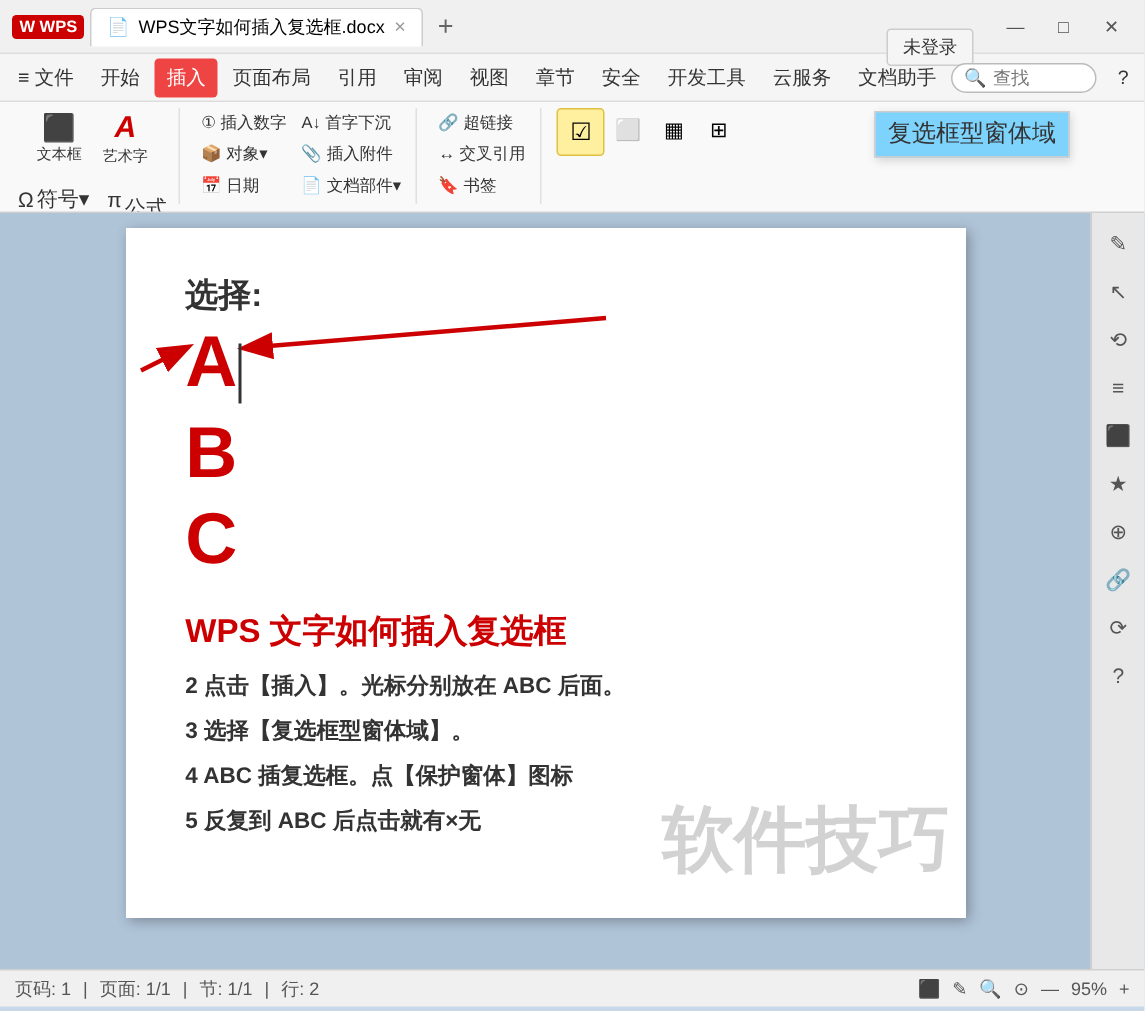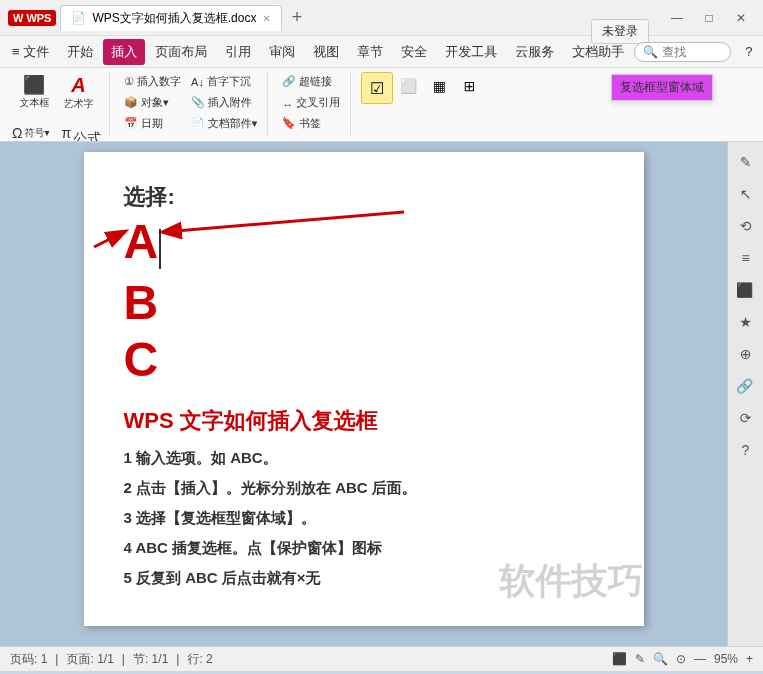--- a/index.html
+++ b/index.html
@@ -105,21 +105,21 @@
       gap: 2px;
     }
     .menu-item {
       padding: 4px 8px;
       cursor: pointer;
       border-radius: 3px;
       color: #333;
       white-space: nowrap;
     }
     .menu-item.active {
-      background: #be185d;
+      background: #ef4444;
       color: white;
     }
     .menu-search {
       margin-left: auto;
       display: flex;
       align-items: center;
       gap: 6px;
     }
     .search-box {
       display: flex;
@@ -221,25 +221,25 @@
       border-radius: 3px;
       cursor: pointer;
       font-size: 14px;
     }
 
     
     .tooltip-popup {
       position: absolute;
       top: 6px;
       right: 50px;
-      background: #d946ef;
+      background: #7dd3fc;
       border: 1px solid #ccc;
       border-radius: 0;
       padding: 4px 8px;
-      font-size: 12px;
+      font-size: 16px;
       color: #333;
       white-space: nowrap;
       z-index: 100;
       box-shadow: 1px 2px 6px rgba(0,0,0,0.15);
     }
 
     
     .document-container {
       display: flex;
       height: calc(674px - 36px - 32px - 74px - 28px);
@@ -341,22 +341,22 @@
     }
     .zoom-value {
       font-size: 12px;
       color: #555;
     }
 
     
     .watermark {
       position: absolute;
       bottom: 20px;
-      right: 0;
-      font-size: 36px;
+      right: 10px;
+      font-size: 48px;
       font-weight: bold;
       color: rgba(180,180,180,0.6);
       pointer-events: none;
       white-space: nowrap;
     }
 
     
     .text-cursor {
       display: inline-block;
       width: 2px;
@@ -434,21 +434,21 @@
         <span class="ribbon-btn-label">文本框</span>
       </div>
       <div class="ribbon-btn">
         <span class="icon" style="color:#c00;font-style:italic;font-weight:bold;font-size:20px;">A</span>
         <span class="ribbon-btn-label">艺术字</span>
       </div>
     </div>
     <div style="display:flex;gap:4px;align-items:center;margin-top:2px;">
       <div class="ribbon-btn" style="flex-direction:row;min-width:auto;padding:2px 4px;">
         <span style="font-size:14px;">Ω</span>
-        <span style="font-size:10px;text-align:center;">符号▾</span>
+        <span style="font-size:14px;text-align:center;">符号▾</span>
       </div>
       <div class="ribbon-btn" style="flex-direction:row;min-width:auto;padding:2px 4px;">
         <span style="font-size:14px;">π</span>
         <span style="font-size:14px;margin-top:12px;">公式</span>
       </div>
     </div>
     <span class="ribbon-group-label"></span>
   </div>
 
   <div class="ribbon-group" style="padding:0 6px;">
@@ -547,21 +547,20 @@
       <div class="doc-heading">选择:</div>
 
       <div class="doc-letter-red A-letter">
         A<span class="text-cursor"></span>
       </div>
       <div class="doc-letter-red B-letter">B</div>
       <div class="doc-letter-red C-letter">C</div>
 
       <div class="doc-title-red">WPS 文字如何插入复选框</div>
 
-      <div class="doc-instruction">1 输入选项。如 ABC。</div>
       <div class="doc-instruction">2 点击【插入】。光标分别放在 ABC 后面。</div>
       <div class="doc-instruction">3 选择【复选框型窗体域】。</div>
       <div class="doc-instruction">4 ABC 插复选框。点【保护窗体】图标</div>
       <div class="doc-instruction">5 反复到 ABC 后点击就有×无</div>
 
       <div class="watermark">软件技巧</div>
     </div>
   </div>
 
   <div class="side-toolbar">

